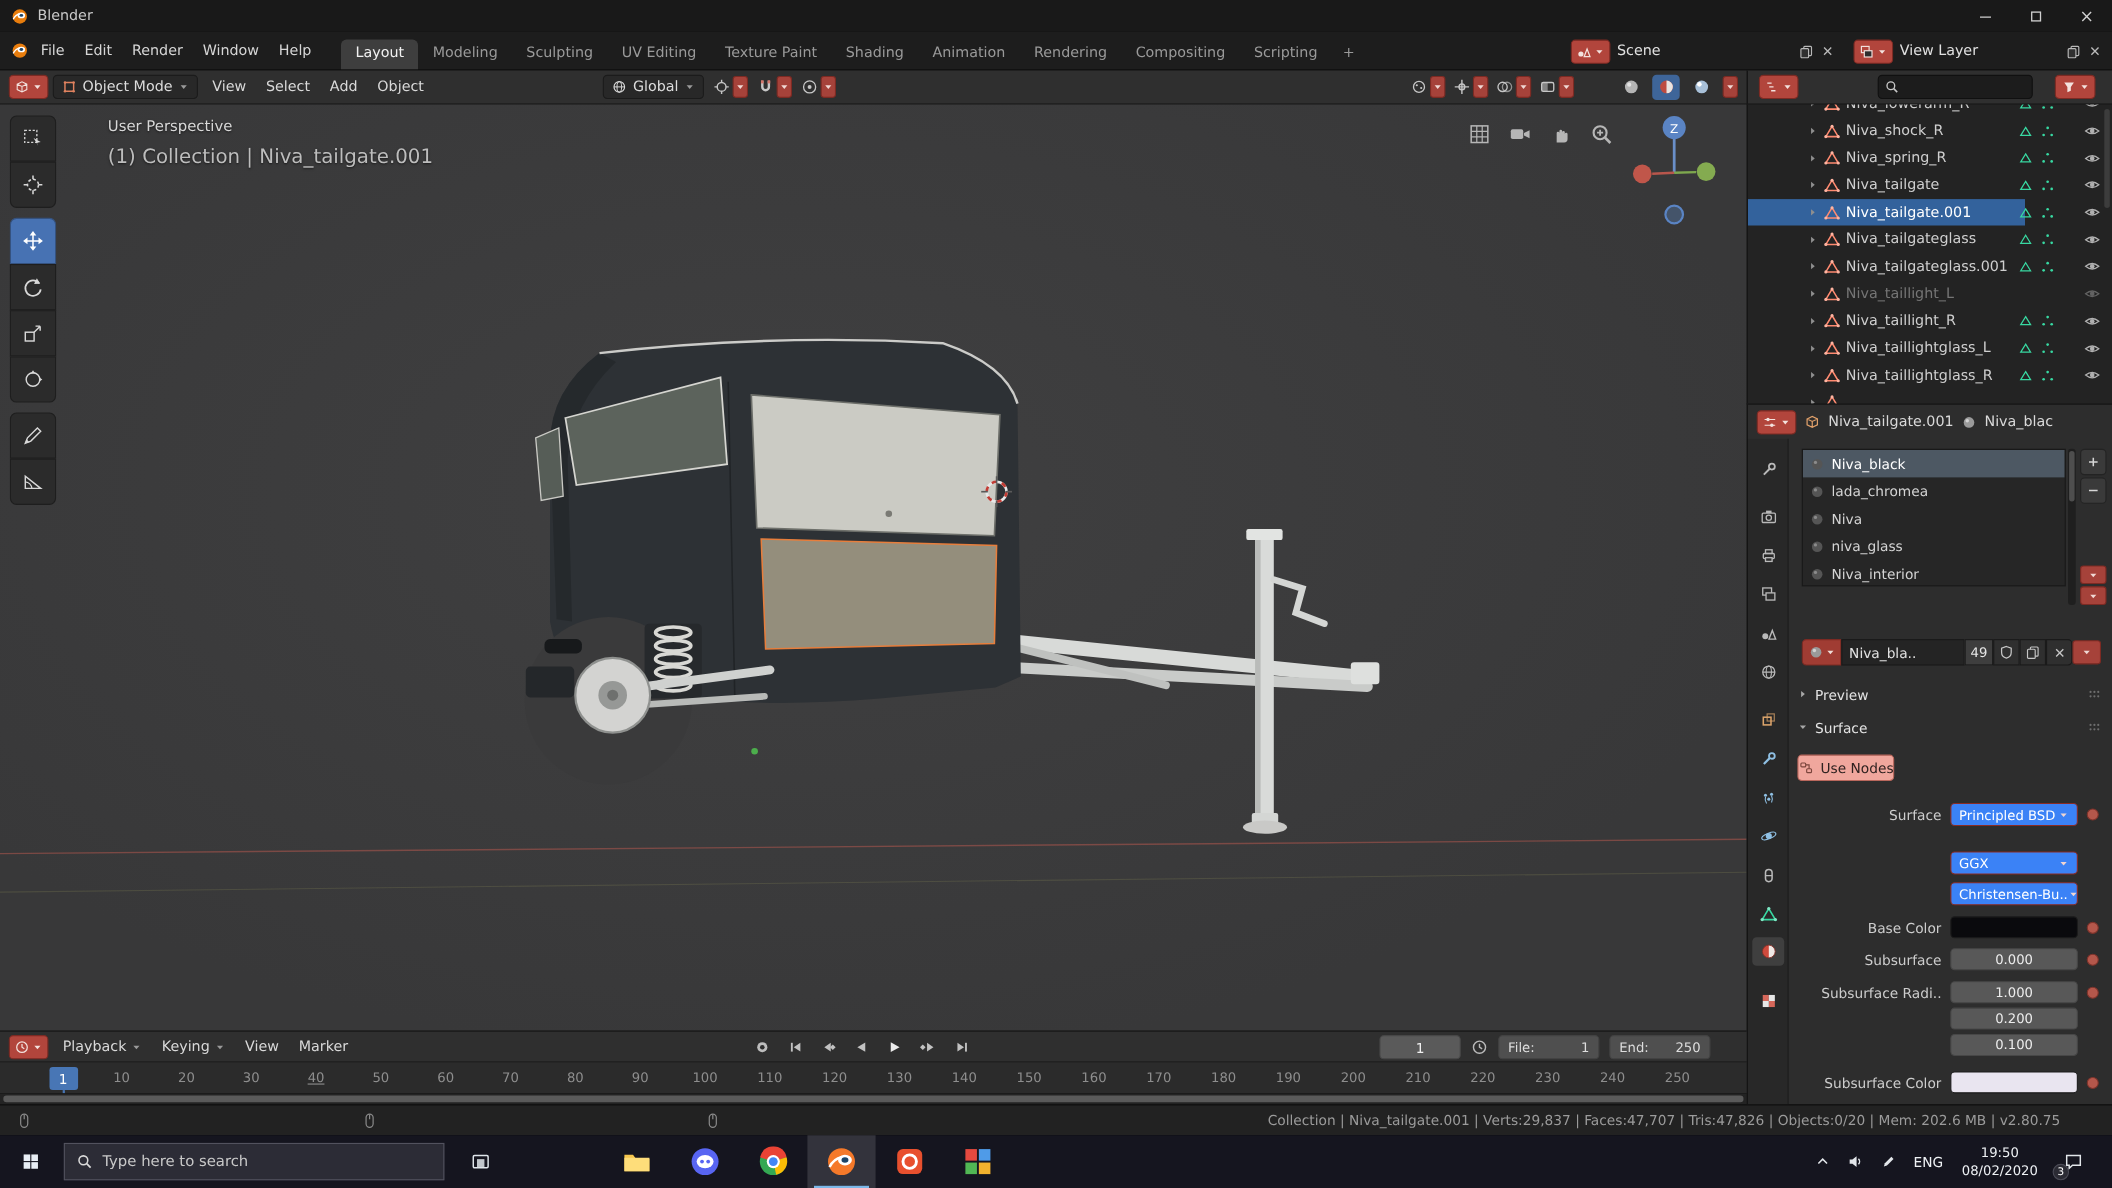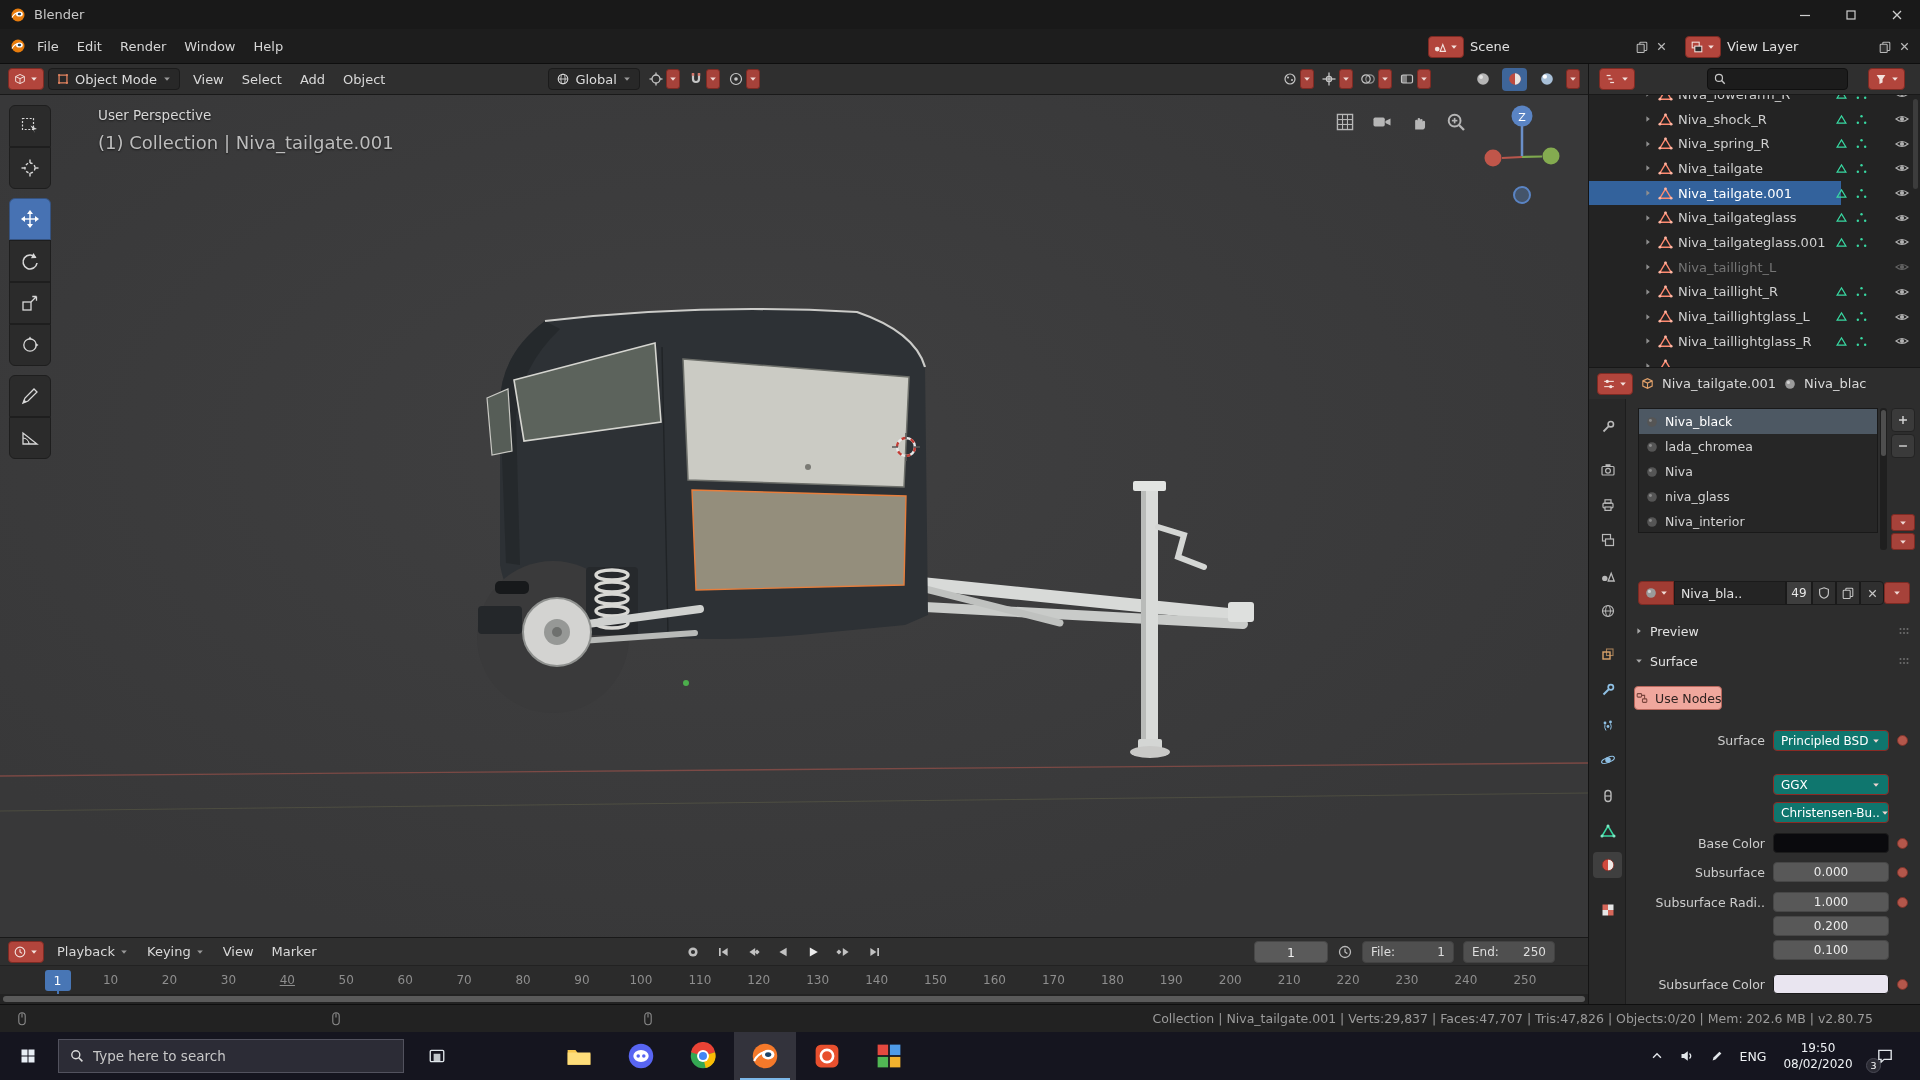--- a/index.html
+++ b/index.html
@@ -84,21 +84,21 @@
 .dbname{flex:1;height:24px;background:#242424;border:1px solid #1a1a1a;color:#e2e2e2;display:flex;align-items:center;padding:0 6px;font-size:12.5px;overflow:hidden;white-space:nowrap}
 .dbusers{height:24px;min-width:26px;background:#3e3e3e;border:1px solid #1a1a1a;display:grid;place-items:center;font-size:12px;color:#e8e8e8}
 .dbbtn{width:24px;height:24px;background:#2f2f2f;border:1px solid #1a1a1a;display:grid;place-items:center;color:#c6c6c6}
 .sechdr{display:flex;align-items:center;gap:6px;height:22px;padding:0 8px;color:#e3e3e3;font-size:12.5px}
 .sechdr .tri{color:#a8a8a8}
 .sechdr .grip{margin-left:auto}
 .use-nodes{display:flex;align-items:center;justify-content:flex-end;gap:6px;height:24px;margin:14px 15px 0 8px;background:#f0a79d;border:1px solid #b9675c;border-radius:4px;color:#2f2220;font-size:12.5px;font-family:inherit}
 .use-nodes .ico{color:#7a453c}
 .prow{display:flex;align-items:center;padding:0 8px}
 .plabel{width:131px;margin-right:8px;text-align:right;color:#cdcdcd;font-size:12.5px;white-space:nowrap;overflow:hidden}
-.rdd{width:116px;height:21px;background:#0f766e;border:1px solid #8a2b25;border-radius:4px;color:#fff;display:flex;align-items:center;padding:0 7px;font-size:12px;white-space:nowrap;overflow:hidden}
+.rdd{width:116px;height:21px;background:#3b82f6;border:1px solid #8a2b25;border-radius:4px;color:#fff;display:flex;align-items:center;padding:0 7px;font-size:12px;white-space:nowrap;overflow:hidden}
 .rdd .caret{margin-left:auto;color:#f0d5d1}
 .vfld{width:116px;height:20px;background:#585858;border:1px solid #474747;border-radius:4px;color:#ededed;display:flex;align-items:center;justify-content:center;font-size:12px}
 .swatch{width:116px;height:20px;border-radius:4px;border:1px solid #1c1c1c}
 .vcol{display:flex;flex-direction:column;gap:4px}
 .deco{width:11px;height:11px;border-radius:50%;background:#b4574b;border:1px solid #7e332b;margin-left:8px;flex:none}
 .deco.hide{visibility:hidden}
 
 .tlh{position:absolute;left:0;top:937px;width:1588px;height:28px;background:#2f2f2f;border-top:1px solid #191919;display:flex;align-items:center;gap:4px;padding:0 8px}
 .tlmenu{padding:0 9px;color:#d9d9d9;display:flex;align-items:center;gap:4px}
 .transport{position:absolute;left:681px;top:0;height:28px;display:flex;align-items:center;gap:6px}
@@ -183,20 +183,33 @@
           <ellipse cx="9.4" cy="7" rx="1.7" ry="1.3" fill="#1c4468"></ellipse>
           <path d="M2 10.5 Q4 6.5 8 5.5" stroke="#fff" stroke-width="1.2" fill="none"></path>
         </svg>
       </span>
     <span id="main-menus" style="display:flex;height:100%">
         <span class="mitem">File</span>
         <span class="mitem">Edit</span>
         <span class="mitem">Render</span>
         <span class="mitem">Window</span>
         <span class="mitem">Help</span>
+      </span>
+    <span class="wstabs" id="ws-tabs">
+        <span class="wstab active">Layout</span>
+        <span class="wstab">Modeling</span>
+        <span class="wstab">Sculpting</span>
+        <span class="wstab">UV Editing</span>
+        <span class="wstab">Texture Paint</span>
+        <span class="wstab">Shading</span>
+        <span class="wstab">Animation</span>
+        <span class="wstab">Rendering</span>
+        <span class="wstab">Compositing</span>
+        <span class="wstab">Scripting</span>
+        <span class="addtab">+</span>
       </span>
     <div class="scw" style="left:1428px;width:240px">
       <span class="echip">
           <span class="ico i14">
             <svg viewBox="0 0 16 16" xmlns="http://www.w3.org/2000/svg">
               <path d="M8.2 13 L11.2 5.2 L14.2 13 Z" fill="none" stroke="currentColor" stroke-width="1.3"></path>
               <circle cx="4.8" cy="10.4" r="2.7" fill="currentColor"></circle>
             </svg>
           </span>
           <span class="ico i10">

